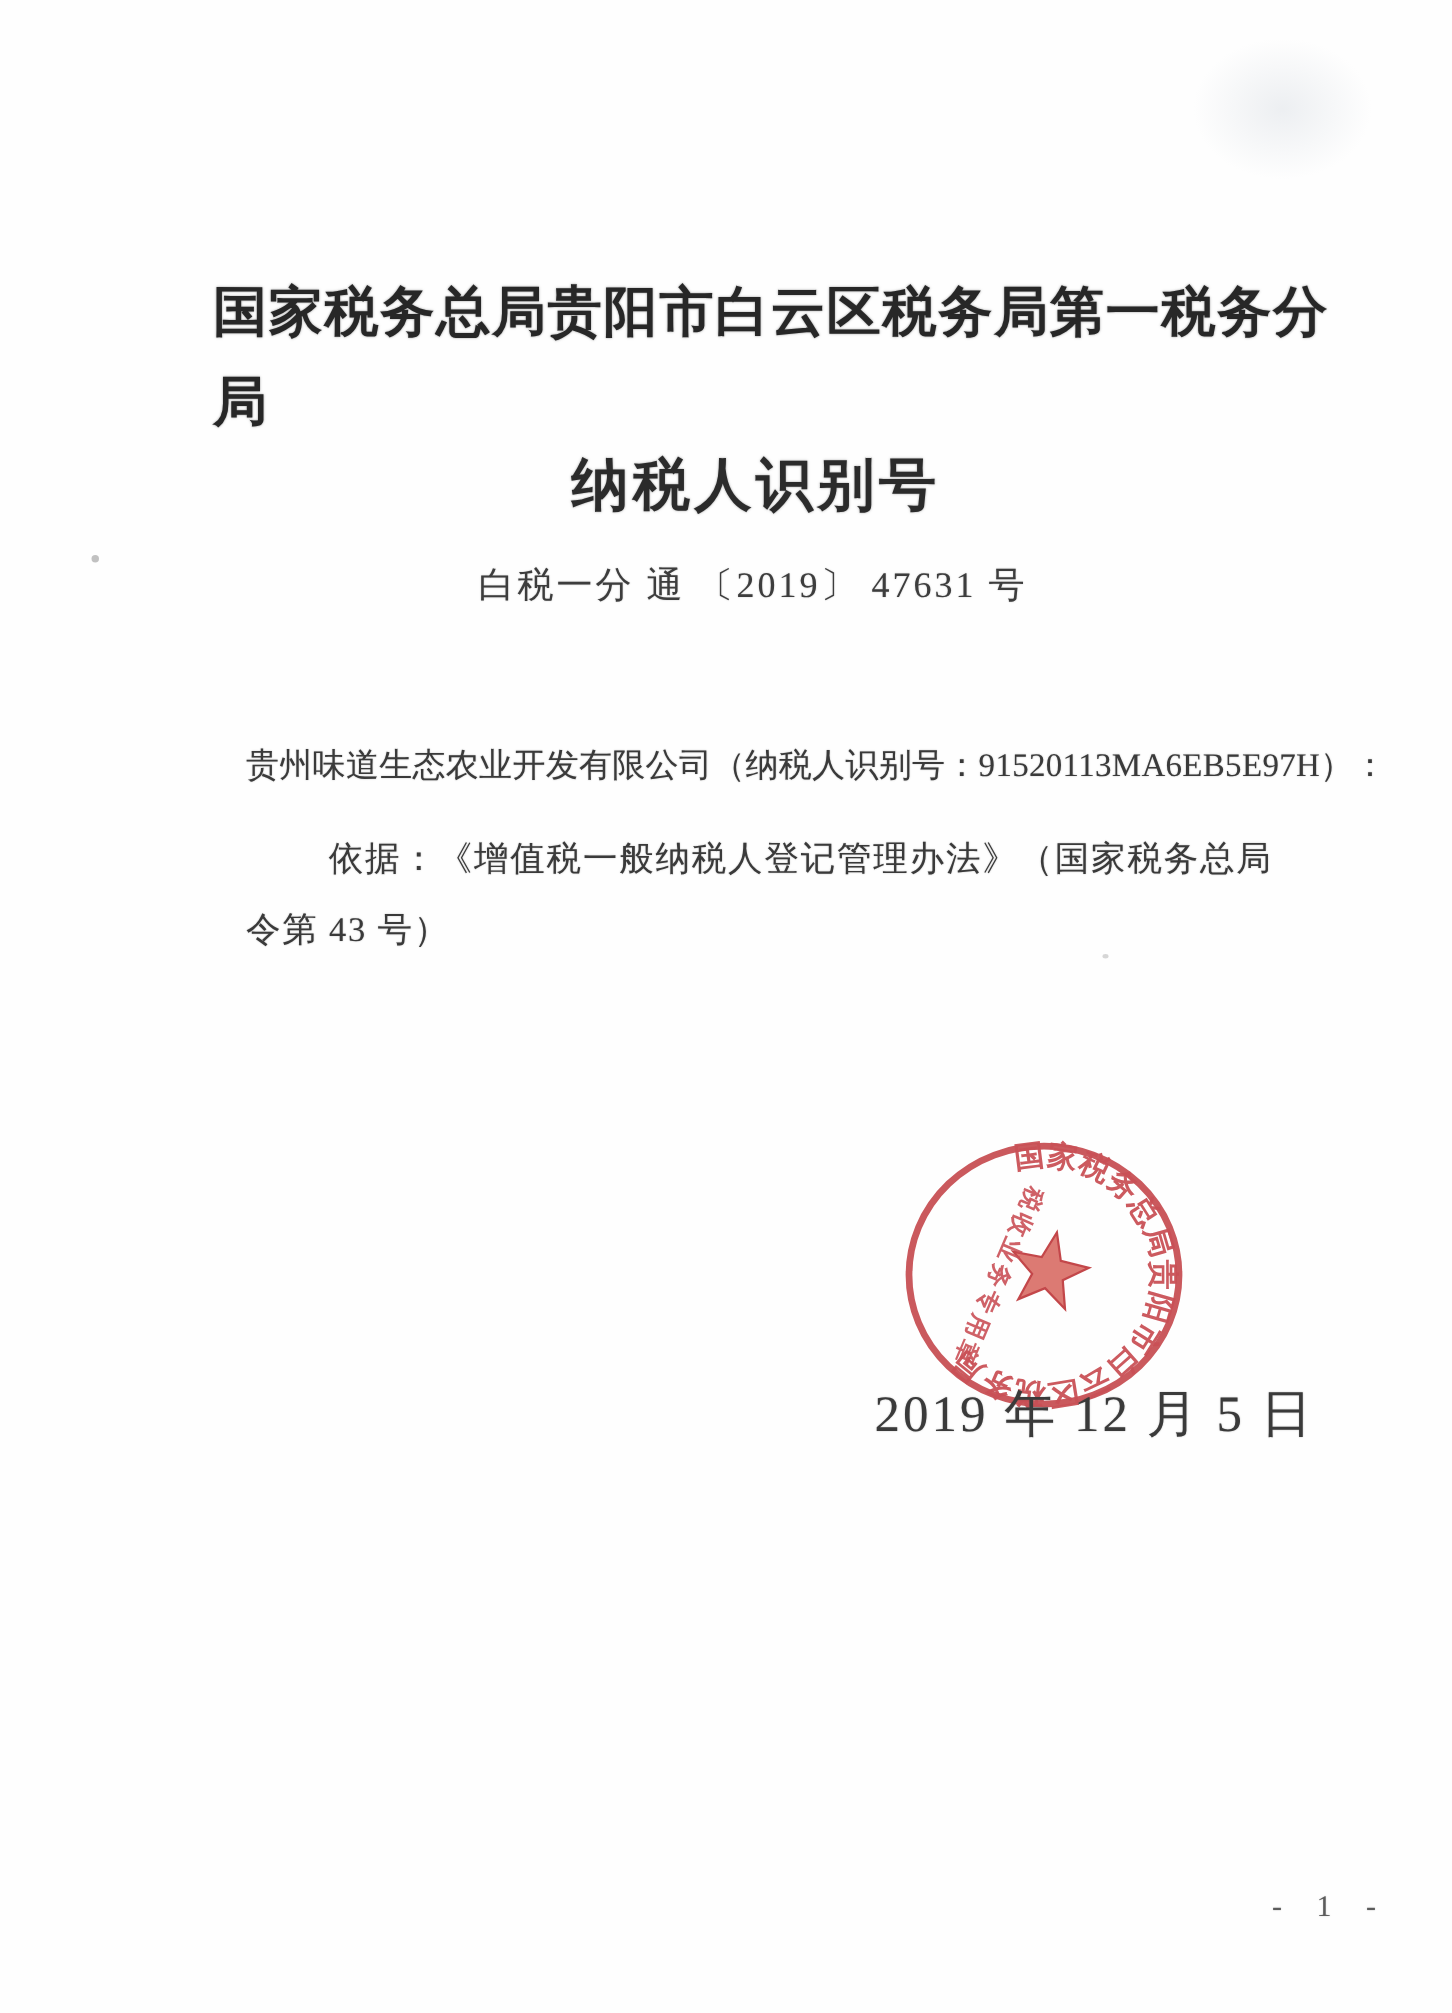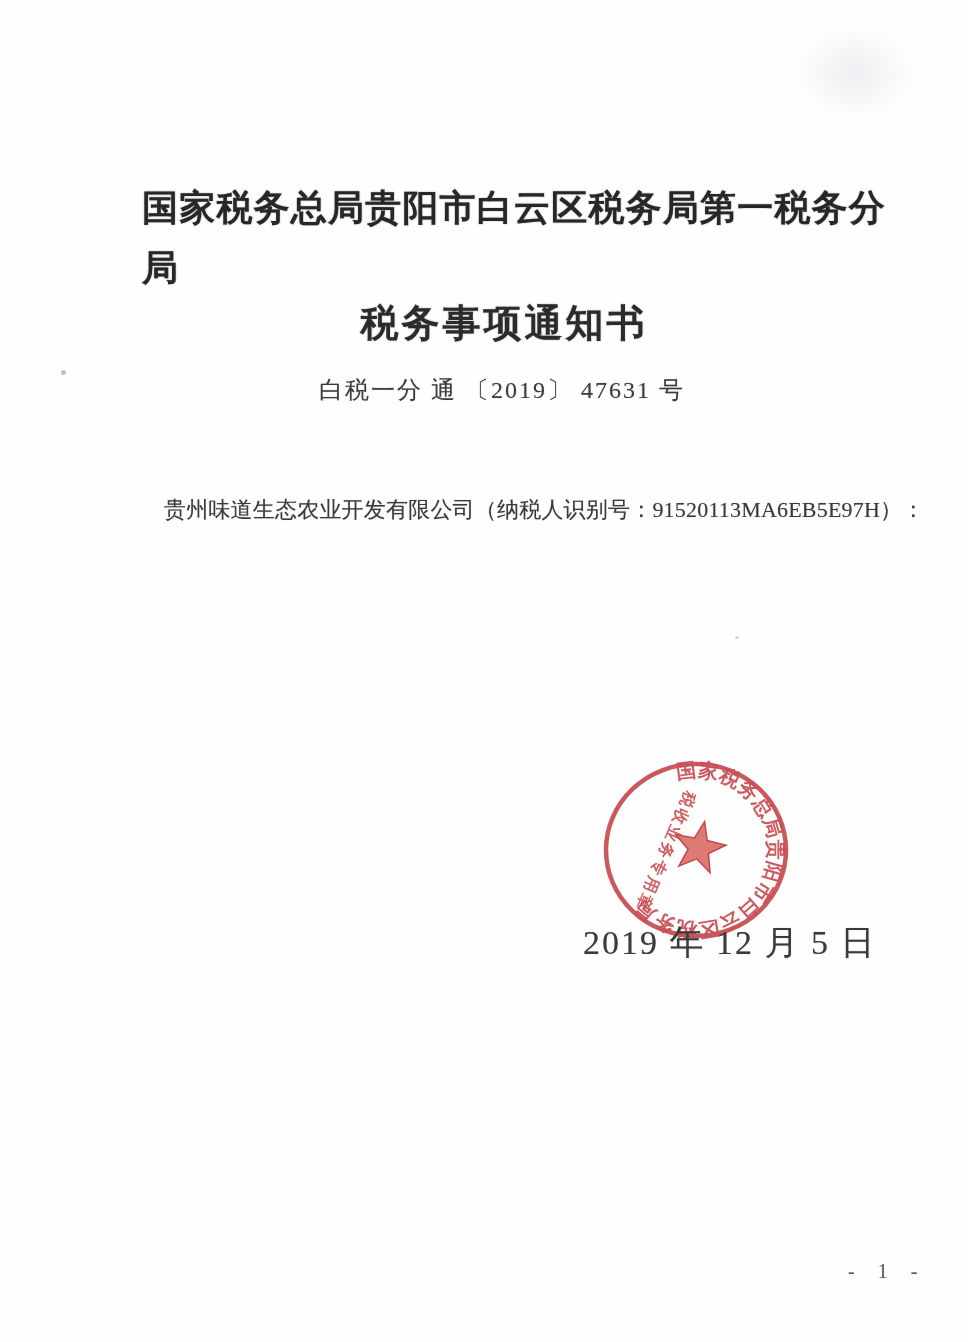--- a/index.html
+++ b/index.html
@@ -98,26 +98,27 @@
 <body>
 
 <div class="page">
 
   <div class="smudge"></div>
   <div class="speck speck-1"></div>
   <div class="speck speck-2"></div>
 
   <h1 class="title">国家税务总局贵阳市白云区税务局第一税务分局</h1>
 
-  <h2 class="subtitle">税务事项通知书</h2>
+  <h2 class="subtitle">纳税人识别号</h2>
 
   <div class="doc-number">白税一分 通 〔2019〕 47631 号</div>
 
   <div class="body-text">
     <p class="recipient">贵州味道生态农业开发有限公司（纳税人识别号：91520113MA6EB5E97H）：</p>
+    <p class="para">依据：《增值税一般纳税人登记管理办法》（国家税务总局令第 43 号）</p>
   </div>
 
   <svg class="seal" viewBox="0 0 196 192" xmlns="http://www.w3.org/2000/svg">
     <ellipse cx="98" cy="94" rx="90" ry="86" fill="none" stroke="#c0393e" stroke-width="4.5" stroke-opacity="0.9"></ellipse>
     <path id="sealTextArc" d="M 79.1,23.5 A 73,73 0 1 1 38.2,135.9" fill="none"></path>
     <text font-family="Liberation Sans, sans-serif" font-size="20" fill="#c5434a" fill-opacity="0.95" font-weight="bold">
       <textPath href="#sealTextArc" startOffset="0" textLength="308">国家税务总局贵阳市白云区税务局</textPath>
     </text>
     <polygon points="106.6,65.6 109.2,84.6 127.9,89.2 110.5,97.5 112.0,116.7 98.7,102.8 80.9,110.1 90.1,93.2 77.6,78.5 96.5,82.0" fill="#d4574f" fill-opacity="0.85" stroke="#bf3a3d" stroke-width="1.5"></polygon>
     <text transform="translate(88,34) rotate(113)" font-family="Liberation Sans, sans-serif" font-size="16" letter-spacing="2.5" fill="#c5434a" fill-opacity="0.9" font-weight="bold">税收业务专用章</text>

